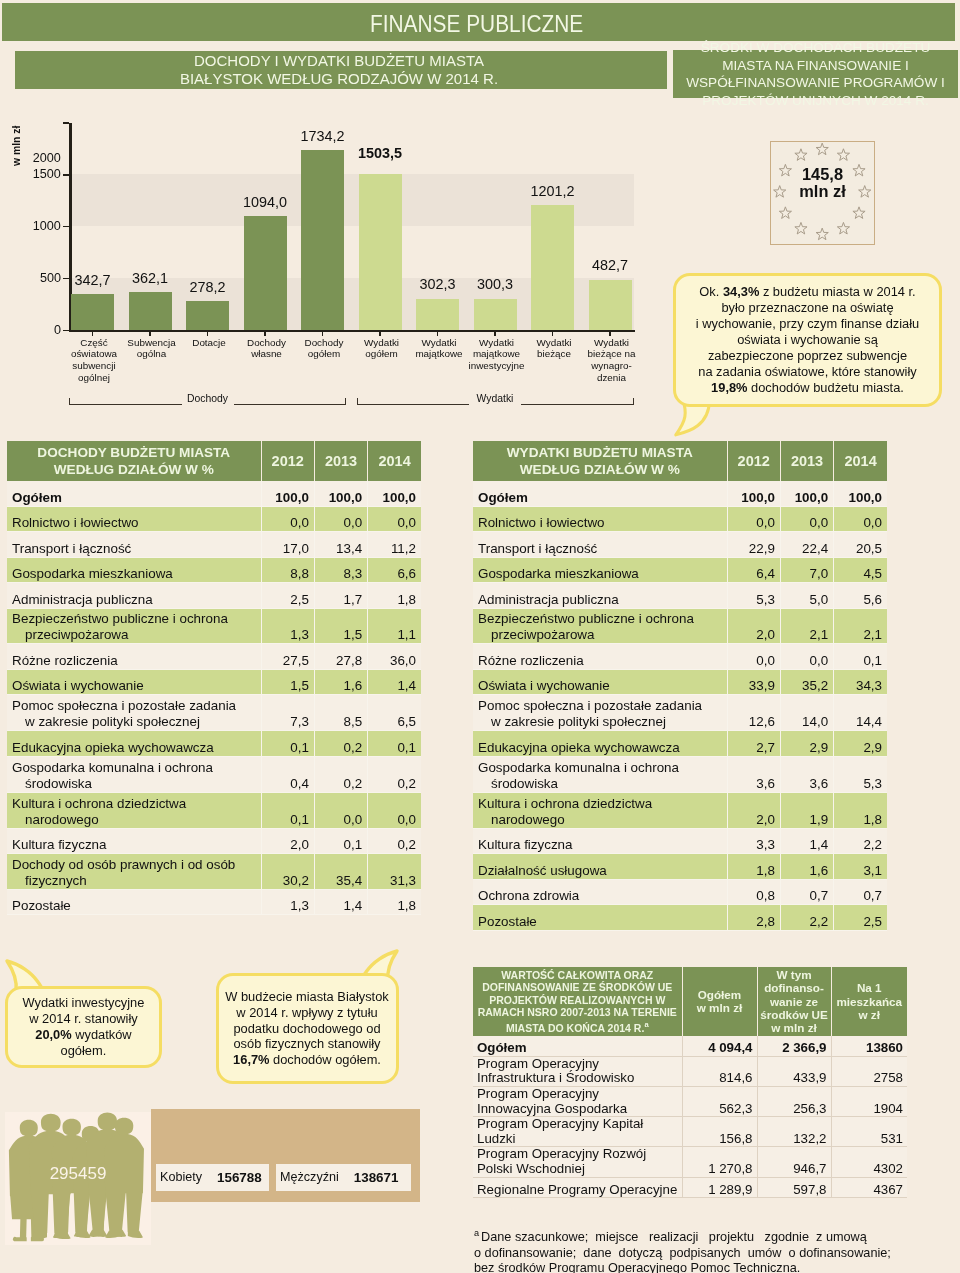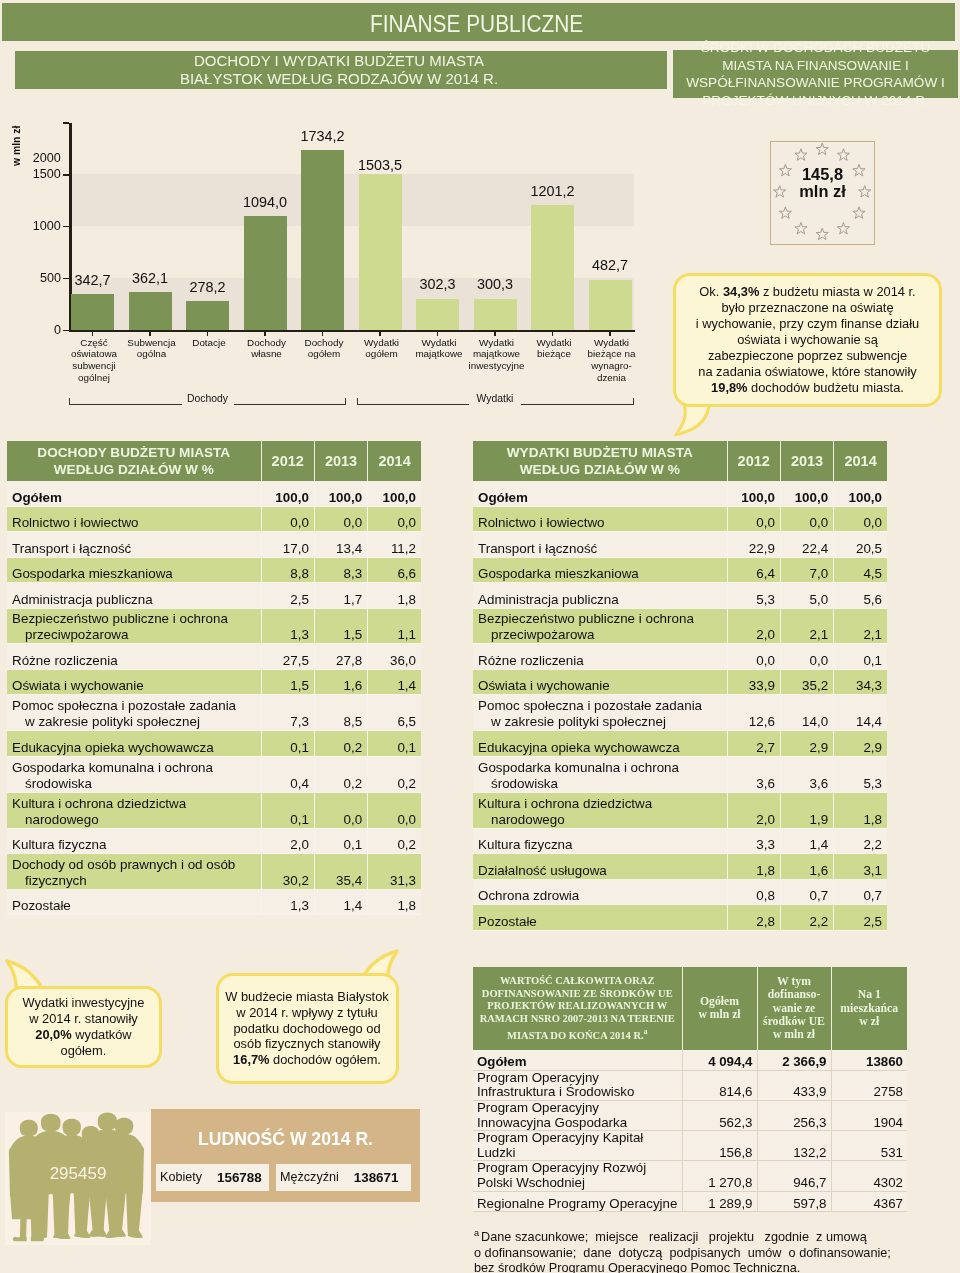--- a/index.html
+++ b/index.html
@@ -83,21 +83,21 @@
   #pop-box .ttl { position:absolute; left:0; right:0; top:20px; text-align:center; color:#fff;
       font-weight:bold; font-size:17.6px; }
   #pop-box .cell { position:absolute; background:#f6efe5; height:26.5px; display:flex;
       align-items:center; }
   #pop-box .cell span { font-size:12.6px; color:#111; }
   #pop-box .cell b { font-size:13.4px; font-weight:bold; color:#111; }
 
   
   #ue-table { position:absolute; left:473px; top:967px; border-collapse:collapse; table-layout:fixed; }
   #ue-table th { background:#7b9355; color:#eef5df; font-weight:bold; text-align:center;
-      padding:8px 2px; border-right:1.6px solid #f5ece0; vertical-align:middle;font-family:Liberation Serif, serif; }
+      padding:1px 2px; border-right:1.6px solid #f5ece0; vertical-align:middle; }
   #ue-table th:last-child { border-right:none; }
   #ue-table th.t1 { font-size:10.5px; line-height:12.6px; }
   #ue-table th.t2 { font-size:11.7px; line-height:13.35px; }
   #ue-table td { font-size:13.3px; color:#111; padding:0 4px; vertical-align:bottom;
       background:#f6efe5; border-bottom:1px solid #ded2c2; border-right:1.2px solid #ded2c2;
       line-height:14.6px; }
   #ue-table td:last-child { border-right:none; }
   #ue-table td.lab { text-align:left; }
   #ue-table td.num { text-align:right; }
   #ue-table tr.tot td { font-weight:bold; }
@@ -161,21 +161,21 @@
     <div class="catlab" style="left:176.5px;top:226.5px;width:65px;"><span>Dotacje</span></div>
     <div class="bar" style="left:243.5px;top:106.4975px;width:43px;height:113.5025px;background:#7b9355;"></div>
     <div class="barval" style="left:227.5px;top:84.9975px;width:75px;">1094,0</div>
     <div class="tickmark" style="left:264.2px;top:222px;width:1.6px;height:4px;"></div>
     <div class="catlab" style="left:234px;top:226.5px;width:65px;"><span>Dochody</span><br><span>własne</span></div>
     <div class="bar" style="left:301px;top:40.076750000000004px;width:43px;height:179.92325px;background:#7b9355;"></div>
     <div class="barval" style="left:285px;top:18.576750000000004px;width:75px;">1734,2</div>
     <div class="tickmark" style="left:321.7px;top:222px;width:1.6px;height:4px;"></div>
     <div class="catlab" style="left:291.5px;top:226.5px;width:65px;"><span>Dochody</span><br><span>ogółem</span></div>
     <div class="bar" style="left:358.5px;top:64.011875px;width:43px;height:155.988125px;background:#cdda90;"></div>
-    <div class="barval" style="left:342.5px;top:48px;width:75px;">1503,5</div>
+    <div class="barval" style="left:342.5px;top:36px;width:75px;font-weight:bold;">1503,5</div>
     <div class="tickmark" style="left:379.2px;top:222px;width:1.6px;height:4px;"></div>
     <div class="catlab" style="left:349px;top:226.5px;width:65px;"><span>Wydatki</span><br><span>ogółem</span></div>
     <div class="bar" style="left:416px;top:188.636375px;width:43px;height:31.363625px;background:#cdda90;"></div>
     <div class="barval" style="left:400px;top:167.136375px;width:75px;">302,3</div>
     <div class="tickmark" style="left:436.7px;top:222px;width:1.6px;height:4px;"></div>
     <div class="catlab" style="left:406.5px;top:226.5px;width:65px;"><span>Wydatki</span><br><span>majątkowe</span></div>
     <div class="bar" style="left:473.5px;top:188.843875px;width:43px;height:31.156125px;background:#cdda90;"></div>
     <div class="barval" style="left:457.5px;top:167.343875px;width:75px;">300,3</div>
     <div class="tickmark" style="left:494.2px;top:222px;width:1.6px;height:4px;"></div>
     <div class="catlab" style="left:464px;top:226.5px;width:65px;"><span>Wydatki</span><br><span>majątkowe</span><br><span>inwestycyjne</span></div>
@@ -469,21 +469,20 @@
         <path d="M66.304,27.513760000000005 C62.08,26.513760000000005 61.2,23.653200000000005 61.2,19.416000000000004 C61.2,9.529200000000001 78.8,9.529200000000001 78.8,19.416000000000004 C78.8,23.653200000000005 77.92,26.513760000000005 73.696,27.513760000000005 C81.44,29.013760000000005 84.25,33.513760000000005 89,41.513760000000005 L88,83 L52,83 L51,41.513760000000005 C55.75,33.513760000000005 58.56,29.013760000000005 66.304,27.513760000000005 Z M52,79 L68.2,79 L66.6,120 L56,120 Z M71.8,79 L88,79 L84,120 L73.4,120 Z M55.5,119 L66.4,119 L66.4,124 C62,126 54,126.5 52,125 Z M73.6,119 L84.5,119 L88,125 C86,126.5 78,126 73.6,124 Z"></path>
         <path d="M84.472,33.71768 C80.44,32.71768 79.6,30.032600000000002 79.6,25.988 C79.6,16.550599999999996 96.4,16.550599999999996 96.4,25.988 C96.4,30.032600000000002 95.56,32.71768 91.528,33.71768 C98.92,35.21768 100.75,39.71768 105,47.71768 L104,82 L72,82 L71,47.71768 C75.25,39.71768 77.08,35.21768 84.472,33.71768 Z M72,78 L86.2,78 L84.6,119 L76,119 Z M89.8,78 L104,78 L100,119 L91.4,119 Z M75.5,118 L84.4,118 L84.4,123 C80,125 74,125.5 72,124 Z M91.6,118 L100.5,118 L104,124 C102,125.5 96,125 91.6,123 Z"></path>
         <path d="M100.136,22.30984 C95.72,21.30984 94.8,18.2738 94.8,13.844 C94.8,3.5077999999999996 113.2,3.5077999999999996 113.2,13.844 C113.2,18.2738 112.28,21.30984 107.864,22.30984 C115.96,23.80984 119,28.30984 124,36.30984 L122,82 L86,82 L84,36.30984 C89,28.30984 92.04,23.80984 100.136,22.30984 Z M86,78 L102.2,78 L100.6,119 L90,119 Z M105.8,78 L122,78 L118,119 L107.4,119 Z M89.5,118 L100.4,118 L100.4,123 C96,125 88,125.5 86,124 Z M107.6,118 L118.5,118 L122,124 C120,125.5 112,125 107.6,123 Z"></path>
         <path d="M116.304,26.513760000000005 C112.08,25.513760000000005 111.2,22.653200000000005 111.2,18.416000000000004 C111.2,8.529200000000001 128.8,8.529200000000001 128.8,18.416000000000004 C128.8,22.653200000000005 127.92,25.513760000000005 123.696,26.513760000000005 C131.44,28.013760000000005 134.25,32.513760000000005 139,40.513760000000005 L138,83 L102,83 L101,40.513760000000005 C105.75,32.513760000000005 108.56,28.013760000000005 116.304,26.513760000000005 Z M102,79 L118.2,79 L116.6,120 L106,120 Z M121.8,79 L138,79 L134,120 L123.4,120 Z M105.5,119 L116.4,119 L116.4,124 C112,126 104,126.5 102,125 Z M123.6,119 L134.5,119 L138,125 C136,126.5 128,126 123.6,124 Z"></path>
       </g>
     </svg>
   <div class="cnt">295459</div>
 </div>
 
 <div id="pop-box">
-  <div class="ttl">LUDNOŚĆ W 2014  R.</div>
   <div class="cell" style="left:5px; top:55px; width:113px; padding-left:4px;">
     <span>Kobiety</span>
     <b style="margin-left:15px">156788</b>
   </div>
   <div class="cell" style="left:125px; top:55px; width:135px; padding-left:4px;">
     <span>Mężczyźni</span>
     <b style="margin-left:15px">138671</b>
   </div>
 </div>
 

